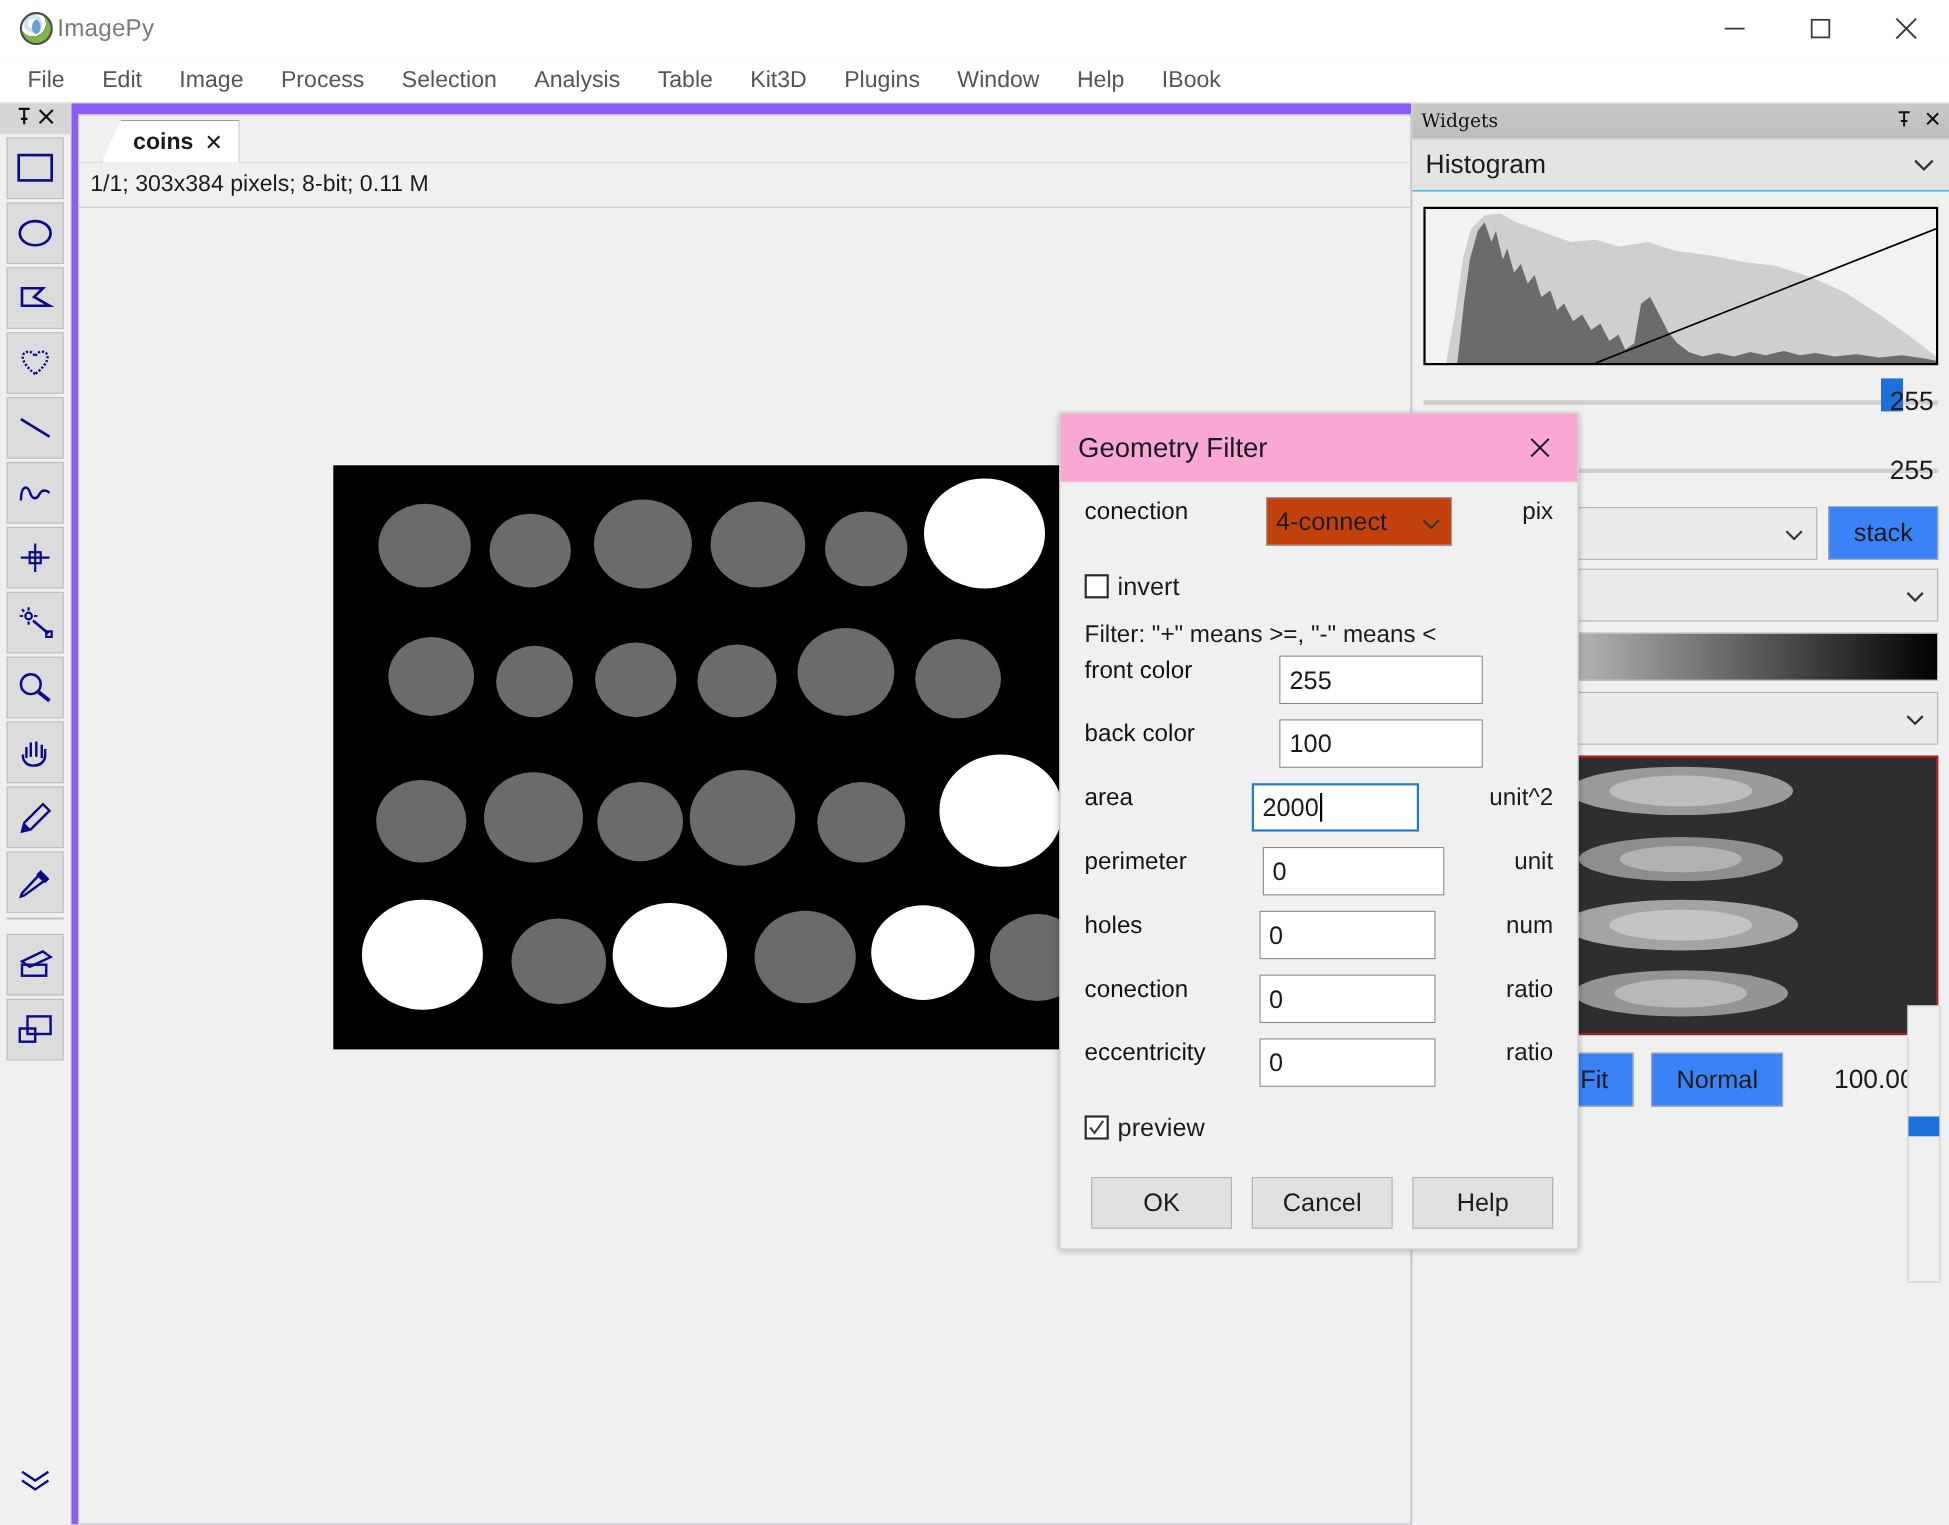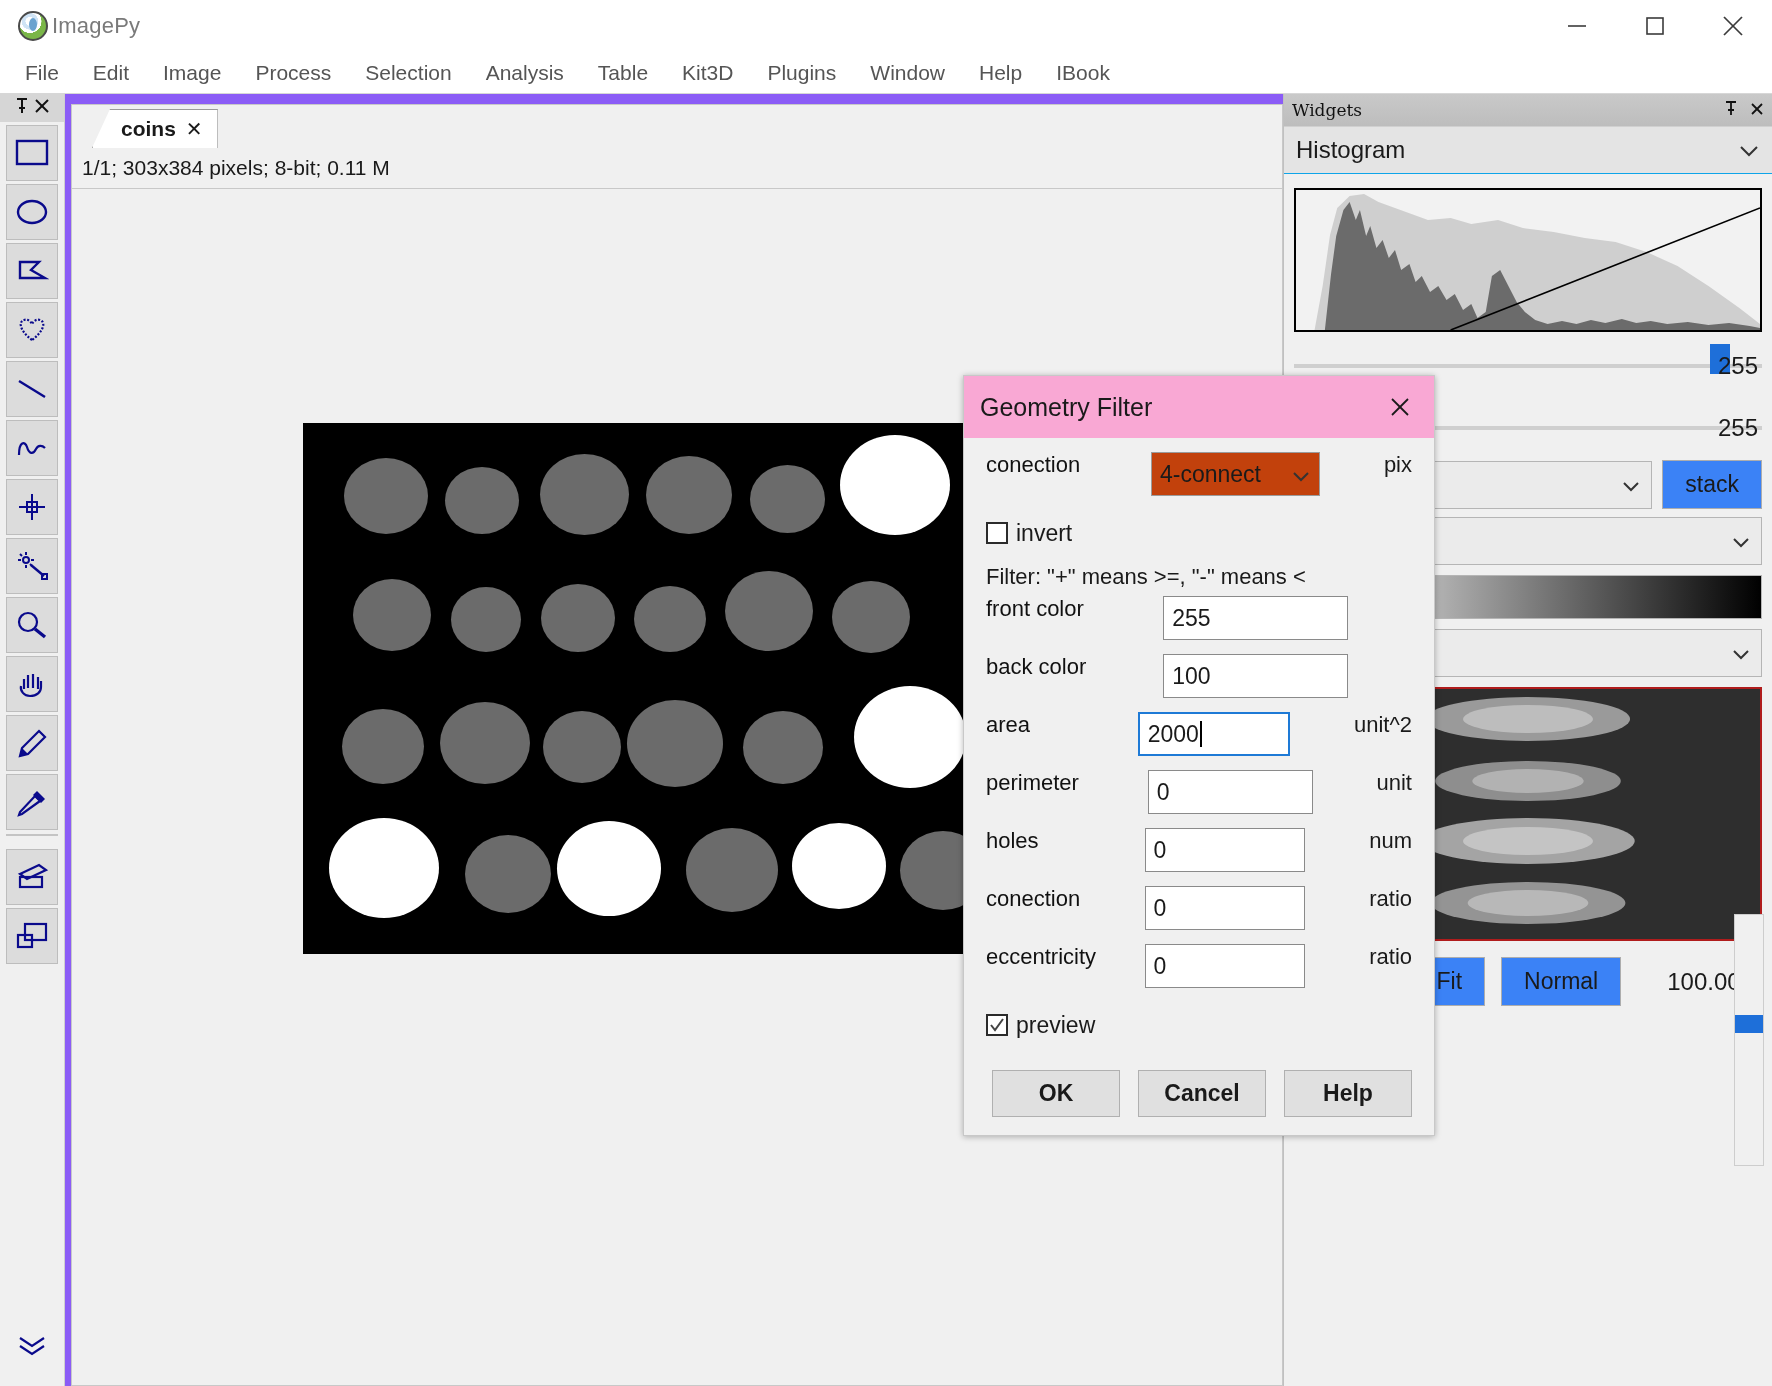--- a/index.html
+++ b/index.html
@@ -86,21 +86,21 @@
   .flabel{width:138px;font-size:22px;color:#111;}
   .fctrl{width:196px;height:44px;background:#fff;border:1px solid #8a8a8a;display:flex;align-items:center;padding:0 8px;font-size:23px;box-sizing:border-box;}
   .fctrl.focus{border:2px solid #1e7ad6;}
   .fctrl.select{background:#c2410c;border:1px solid #9b9b9b;}
   .fctrl .chev{margin-left:auto;}
   .caret{display:inline-block;width:2px;height:26px;background:#000;margin-left:1px;}
   .funit{margin-left:16px;font-size:22px;}
   .checkrow{display:flex;align-items:center;gap:8px;height:46px;font-size:23px;}
   .cbox{width:22px;height:22px;border:2px solid #2b2b2b;background:#fff;display:flex;align-items:center;justify-content:center;box-sizing:border-box;}
   .hint{font-size:22px;margin:8px 0 6px 0;}
-  .dlg-btns{display:flex;justify-content:flex-end;gap:18px;margin-top:22px;font-weight:bold;}
+  .dlg-btns{display:flex;justify-content:flex-end;gap:18px;margin-top:22px;}
   .dlg-btn{background:#e0e0e0;border:1px solid #b0b0b0;font-size:23px;padding:9px 0;width:126px;text-align:center;}
 </style>
 </head>
 <body>
 
 <div class="app">
 
   <div class="titlebar">
     <div class="title-left">
       <div class="app-logo"></div>

